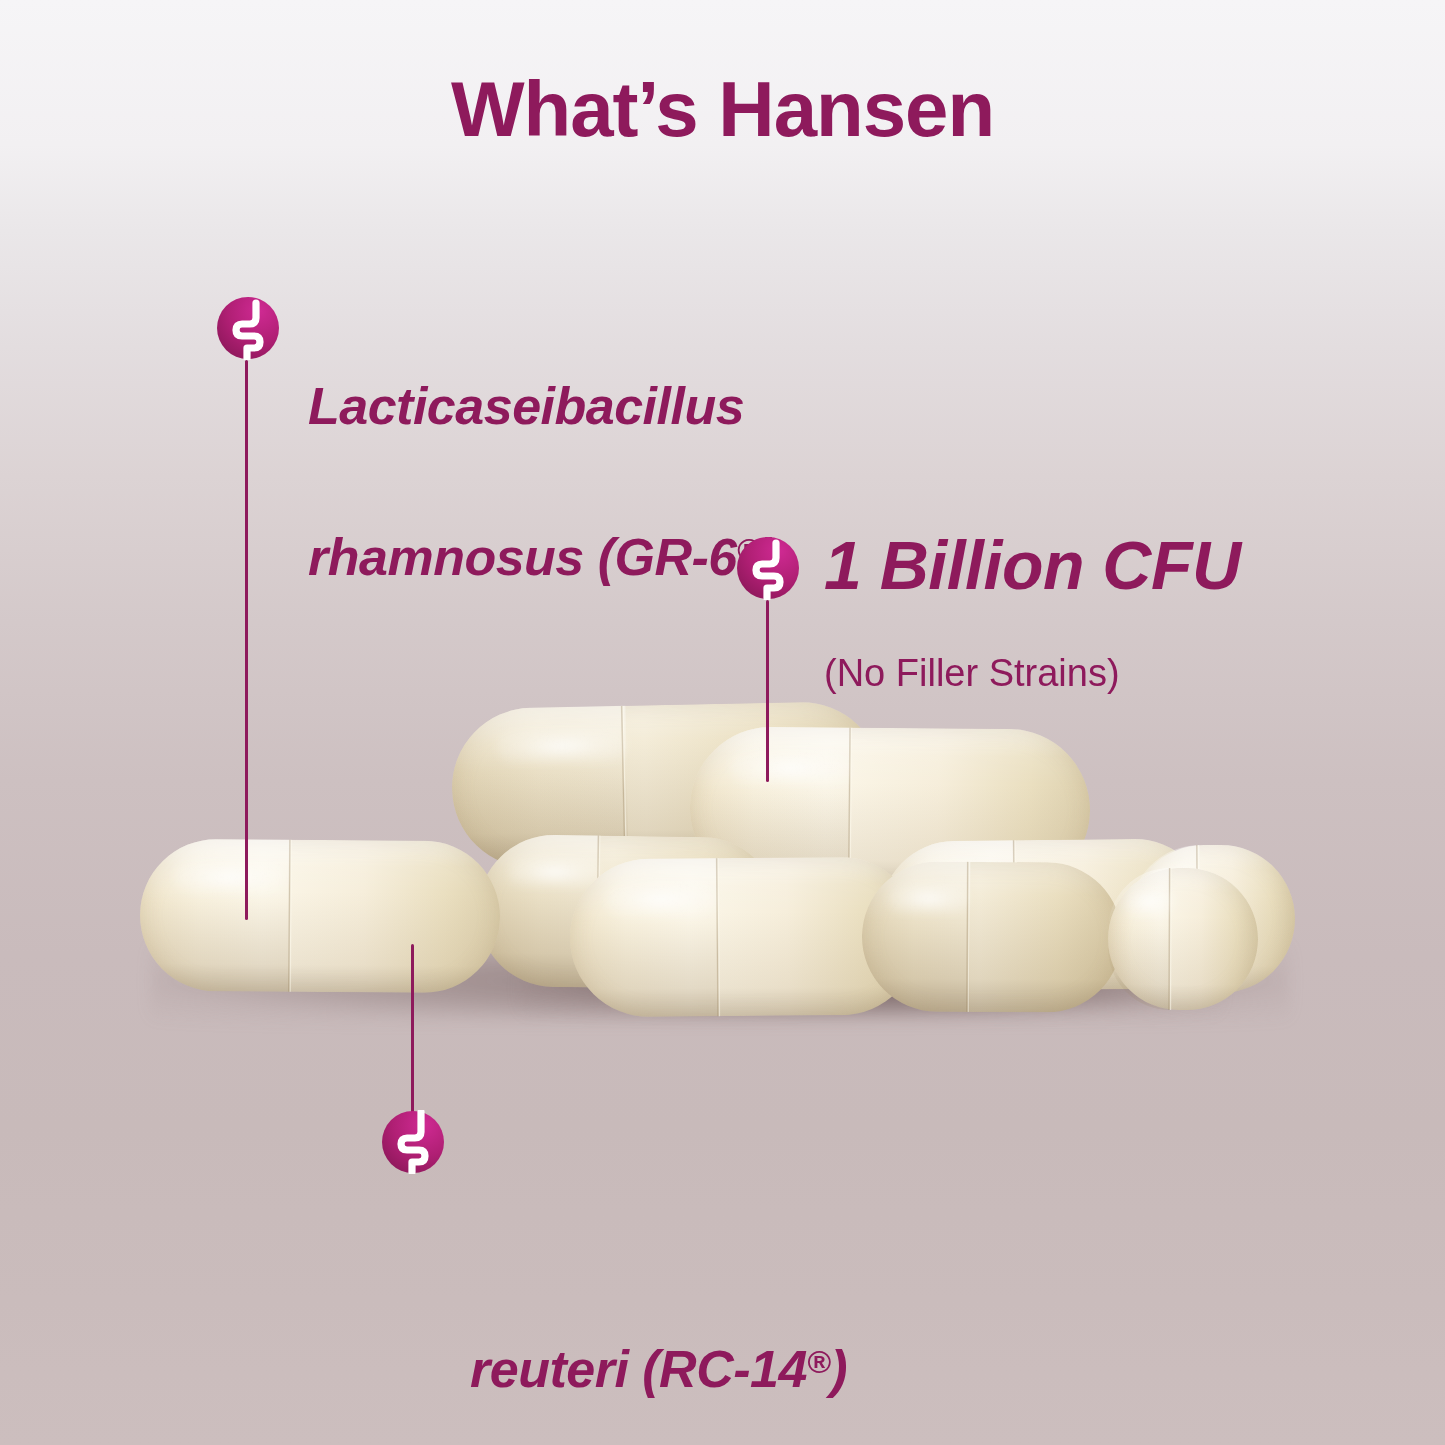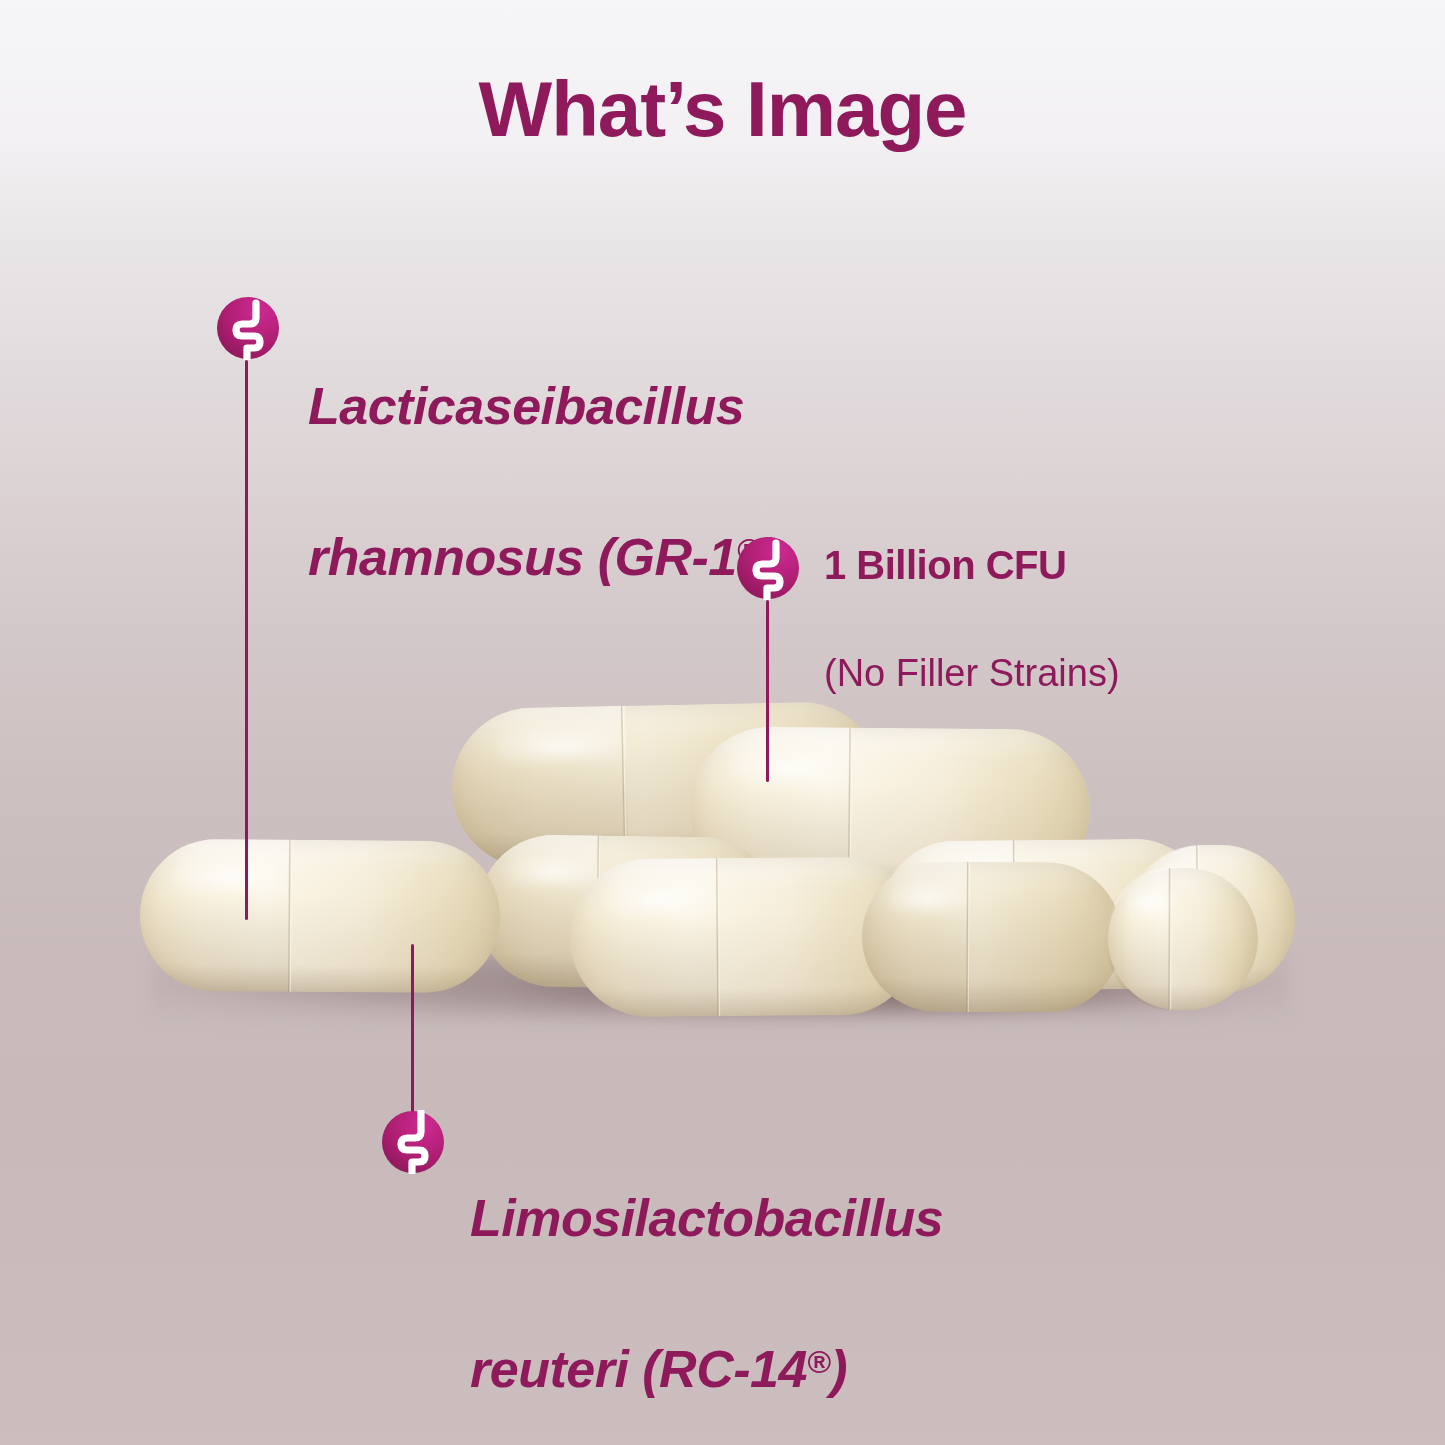--- a/index.html
+++ b/index.html
@@ -50,22 +50,23 @@
     color:#8e1a5c;
     font-weight:bold;
     white-space:pre-line;
   }
   .label.sci{
     font-style:italic;
     font-size:52px;line-height:72px;
     letter-spacing:-0.5px;
   }
   .label.plain{
-    font-size:40px;line-height:64px;
+    font-size:68px;line-height:64px;
     letter-spacing:-0.5px;
+    font-style:italic;
   }
   .sub{
     position:absolute;
     color:#8e1a5c;
     font-weight:normal;
     font-size:38px;line-height:46px;
     white-space:nowrap;
     margin-top:45px;
   }
   .reg{font-size:0.62em;vertical-align:0.42em;}
@@ -145,21 +146,21 @@
     font-size:27px;line-height:37px;
     white-space:pre-line;
   }
   .note.right{font-size:24px;line-height:32px;}
 </style>
 </head>
 <body>
 
 <div id="stage">
 
-  <div id="title">What’s Image</div>
+  <div id="title">What’s Hansen</div>
 
   <div id="pills">
 
     <div class="shadow" style="left:150px;top:300px;width:1140px;height:82px;"></div>
     <div class="shadow" style="left:520px;top:318px;width:700px;height:58px;"></div>
 
     <div class="cap dark" style="left:452px;top:65px;width:430px;height:160px;transform:rotate(-1.2deg);">
       <div class="body"></div>
         <div class="capL" style="width:175px;"></div>
       <div class="seam" style="left:170px;"></div>
@@ -233,21 +234,21 @@
             <stop offset="55%" stop-color="#b01f74"></stop>
             <stop offset="100%" stop-color="#8a1758"></stop>
           </radialGradient>
         </defs>
         <circle cx="32" cy="32" r="31" fill="url(#g1)"></circle>
         <path d="M40 7 L40 22 Q40 28 34 28 L26 28 Q20 28 20 34 Q20 40 26 40 L38 40 Q44 40 44 46 Q44 52 38 52 L31 52 L31 62" fill="none" stroke="#ffffff" stroke-width="7.2" stroke-linecap="round" stroke-linejoin="round"></path>
       </svg>
     </div>
     <div class="label sci" style="left:308px;top:298px;width:700px;">
       <span>Lacticaseibacillus</span><br>
-      <span>rhamnosus (GR-1</span><span class="reg">®</span><span>)</span>
+      <span>rhamnosus (GR-6</span><span class="reg">®</span><span>)</span>
     </div>
   </div>
 
   <div class="callout">
     <div class="leader" style="left:766px;top:600px;height:182px;"></div>
     <div class="icon-wrap" style="left:736px;top:536px;">
       <svg viewBox="0 0 64 64" xmlns="http://www.w3.org/2000/svg">
         <defs>
           <radialGradient id="g2" cx="68%" cy="22%" r="92%">
             <stop offset="0%" stop-color="#cf2a93"></stop>
@@ -272,20 +273,20 @@
             <stop offset="0%" stop-color="#cf2a93"></stop>
             <stop offset="55%" stop-color="#b01f74"></stop>
             <stop offset="100%" stop-color="#8a1758"></stop>
           </radialGradient>
         </defs>
         <circle cx="32" cy="32" r="31" fill="url(#g3)"></circle>
         <path d="M40 2 L40 22 Q40 28 34 28 L26 28 Q20 28 20 34 Q20 40 26 40 L38 40 Q44 40 44 46 Q44 52 38 52 L31 52 L31 62" fill="none" stroke="#ffffff" stroke-width="7.2" stroke-linecap="round" stroke-linejoin="round"></path>
       </svg>
     </div>
     <div class="label sci" style="left:470px;top:1110px;width:760px;">
-      <span>Limosilactobacillus</span><br>
+      <br>
       <span>reuteri (RC-14</span><span class="reg">®</span><span>)</span>
     </div>
   </div>
 
 
 
 </div>
 
 </body></html>

